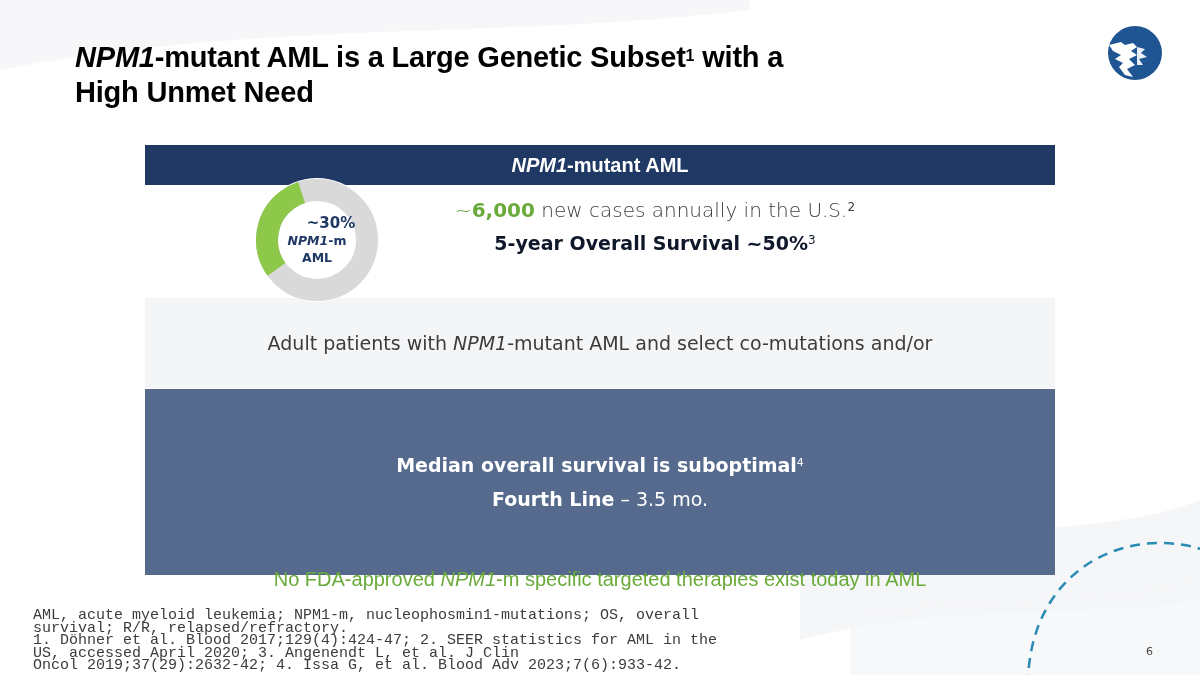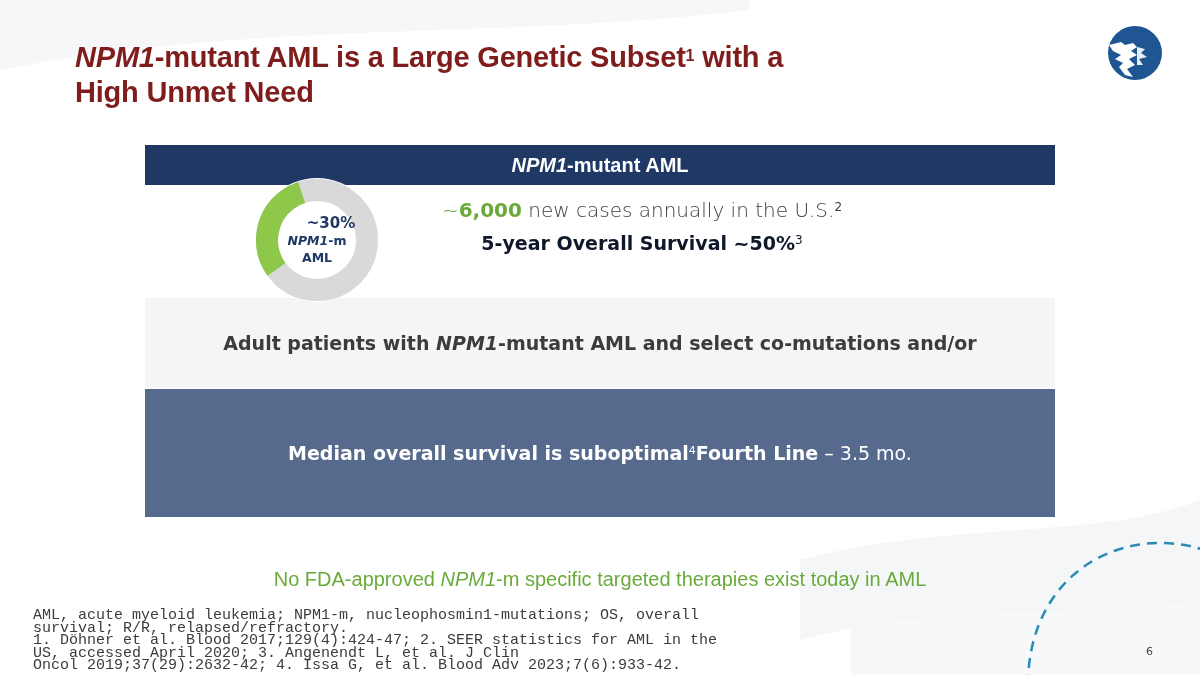--- a/index.html
+++ b/index.html
@@ -4,65 +4,65 @@
 <style>
   * { margin: 0; padding: 0; box-sizing: border-box; }
   html, body { width: 1200px; height: 675px; overflow: hidden; background: #ffffff; }
   body { position: relative; font-family: "DejaVu Sans", sans-serif; color: #3a3a3a; }
 
   .bg-waves { position: absolute; inset: 0; z-index: 0; pointer-events: none; }
 
   .title {
     position: absolute; left: 75px; top: 40px; width: 820px; z-index: 2;
     font-family: "Liberation Sans", sans-serif; font-weight: bold;
-    font-size: 29px; line-height: 35px; color: #7f1d1d; letter-spacing: -0.2px;
+    font-size: 29px; line-height: 35px; color: #000000; letter-spacing: -0.2px;
   }
   .title sup { font-size: 16px; vertical-align: top; position: relative; top: -2px; }
   .title i { font-style: italic; }
 
   .logo { position: absolute; left: 1107px; top: 25px; width: 56px; height: 56px; z-index: 2; }
 
   .panel { position: absolute; left: 145px; width: 910px; z-index: 1; }
   .panel-header {
     top: 145px; height: 40px; background: #1f3864; color: #ffffff;
     display: flex; align-items: center; justify-content: center;
     font-family: "Liberation Sans", sans-serif; font-weight: bold; font-size: 20px;
   }
   .panel-header i { font-style: italic; }
   .panel-white { top: 185px; height: 113px; background: #ffffff; }
   .panel-gray {
     top: 298px; height: 90px; background: #f4f5f7;
     display: flex; flex-direction: column; align-items: center; justify-content: center;
     font-family: "DejaVu Sans", sans-serif; font-size: 19px; line-height: 28px; color: #3c3c3c;
-    text-align: center; font-weight: 700;
+    text-align: center; font-weight: 400;
   }
   .panel-gray sup { font-size: 11px; vertical-align: top; position: relative; top: -2px; }
   .panel-gray i { font-style: italic; }
 
   .panel-blue {
-    top: 389px; height: 128px; background: #566a8d; color: #ffffff;
-    display: flex; flex-direction: row; align-items: center; justify-content: center;
+    top: 389px; height: 186px; background: #566a8d; color: #ffffff;
+    display: flex; flex-direction: column; align-items: center; justify-content: center;
     font-family: "DejaVu Sans", sans-serif; text-align: center;
   }
   .panel-blue .row { font-size: 19px; line-height: 34px; }
   .panel-blue .row b { font-weight: bold; }
   .panel-blue .row .light { font-weight: normal; }
   .panel-blue .row sup { font-size: 11px; vertical-align: top; position: relative; top: -2px; }
 
   .donut { position: absolute; left: 255px; top: 178px; width: 124px; height: 124px; z-index: 3; }
   .donut-label {
     position: absolute; left: 255px; top: 178px; width: 124px; height: 124px; z-index: 4;
     display: flex; flex-direction: column; align-items: center; justify-content: center;
     font-family: "DejaVu Sans", sans-serif; font-weight: bold; color: #1f3864; text-align: center;
   }
   .donut-label .pct { font-size: 15px; line-height: 18px; margin-left: 28px; }
   .donut-label .sub { font-size: 12.5px; line-height: 17px; }
   .donut-label .sub i { font-style: italic; }
 
-  .stats { position: absolute; left: 382px; top: 195px; width: 520px; z-index: 2; text-align: center; }
+  .stats { position: absolute; left: 395px; top: 195px; width: 520px; z-index: 2; text-align: center; }
   .stat-cases { font-size: 20px; line-height: 30px; color: #3c3c3c; font-weight: 300; }
   .stat-cases .num { color: #6aaa3a; font-weight: bold; }
   .stat-cases .tilde { color: #6aaa3a; }
   .stat-cases sup, .stat-os sup { font-size: 12px; vertical-align: top; position: relative; top: -3px; font-weight: normal; }
   .stat-os { margin-top: 4px; font-size: 19px; line-height: 28px; color: #0f172a; font-weight: bold; }
 
   .callout {
     position: absolute; left: 145px; top: 568px; width: 910px; text-align: center; z-index: 2;
     font-family: "Liberation Sans", sans-serif; font-weight: normal; font-size: 20px; color: #6aaa3a;
   }

